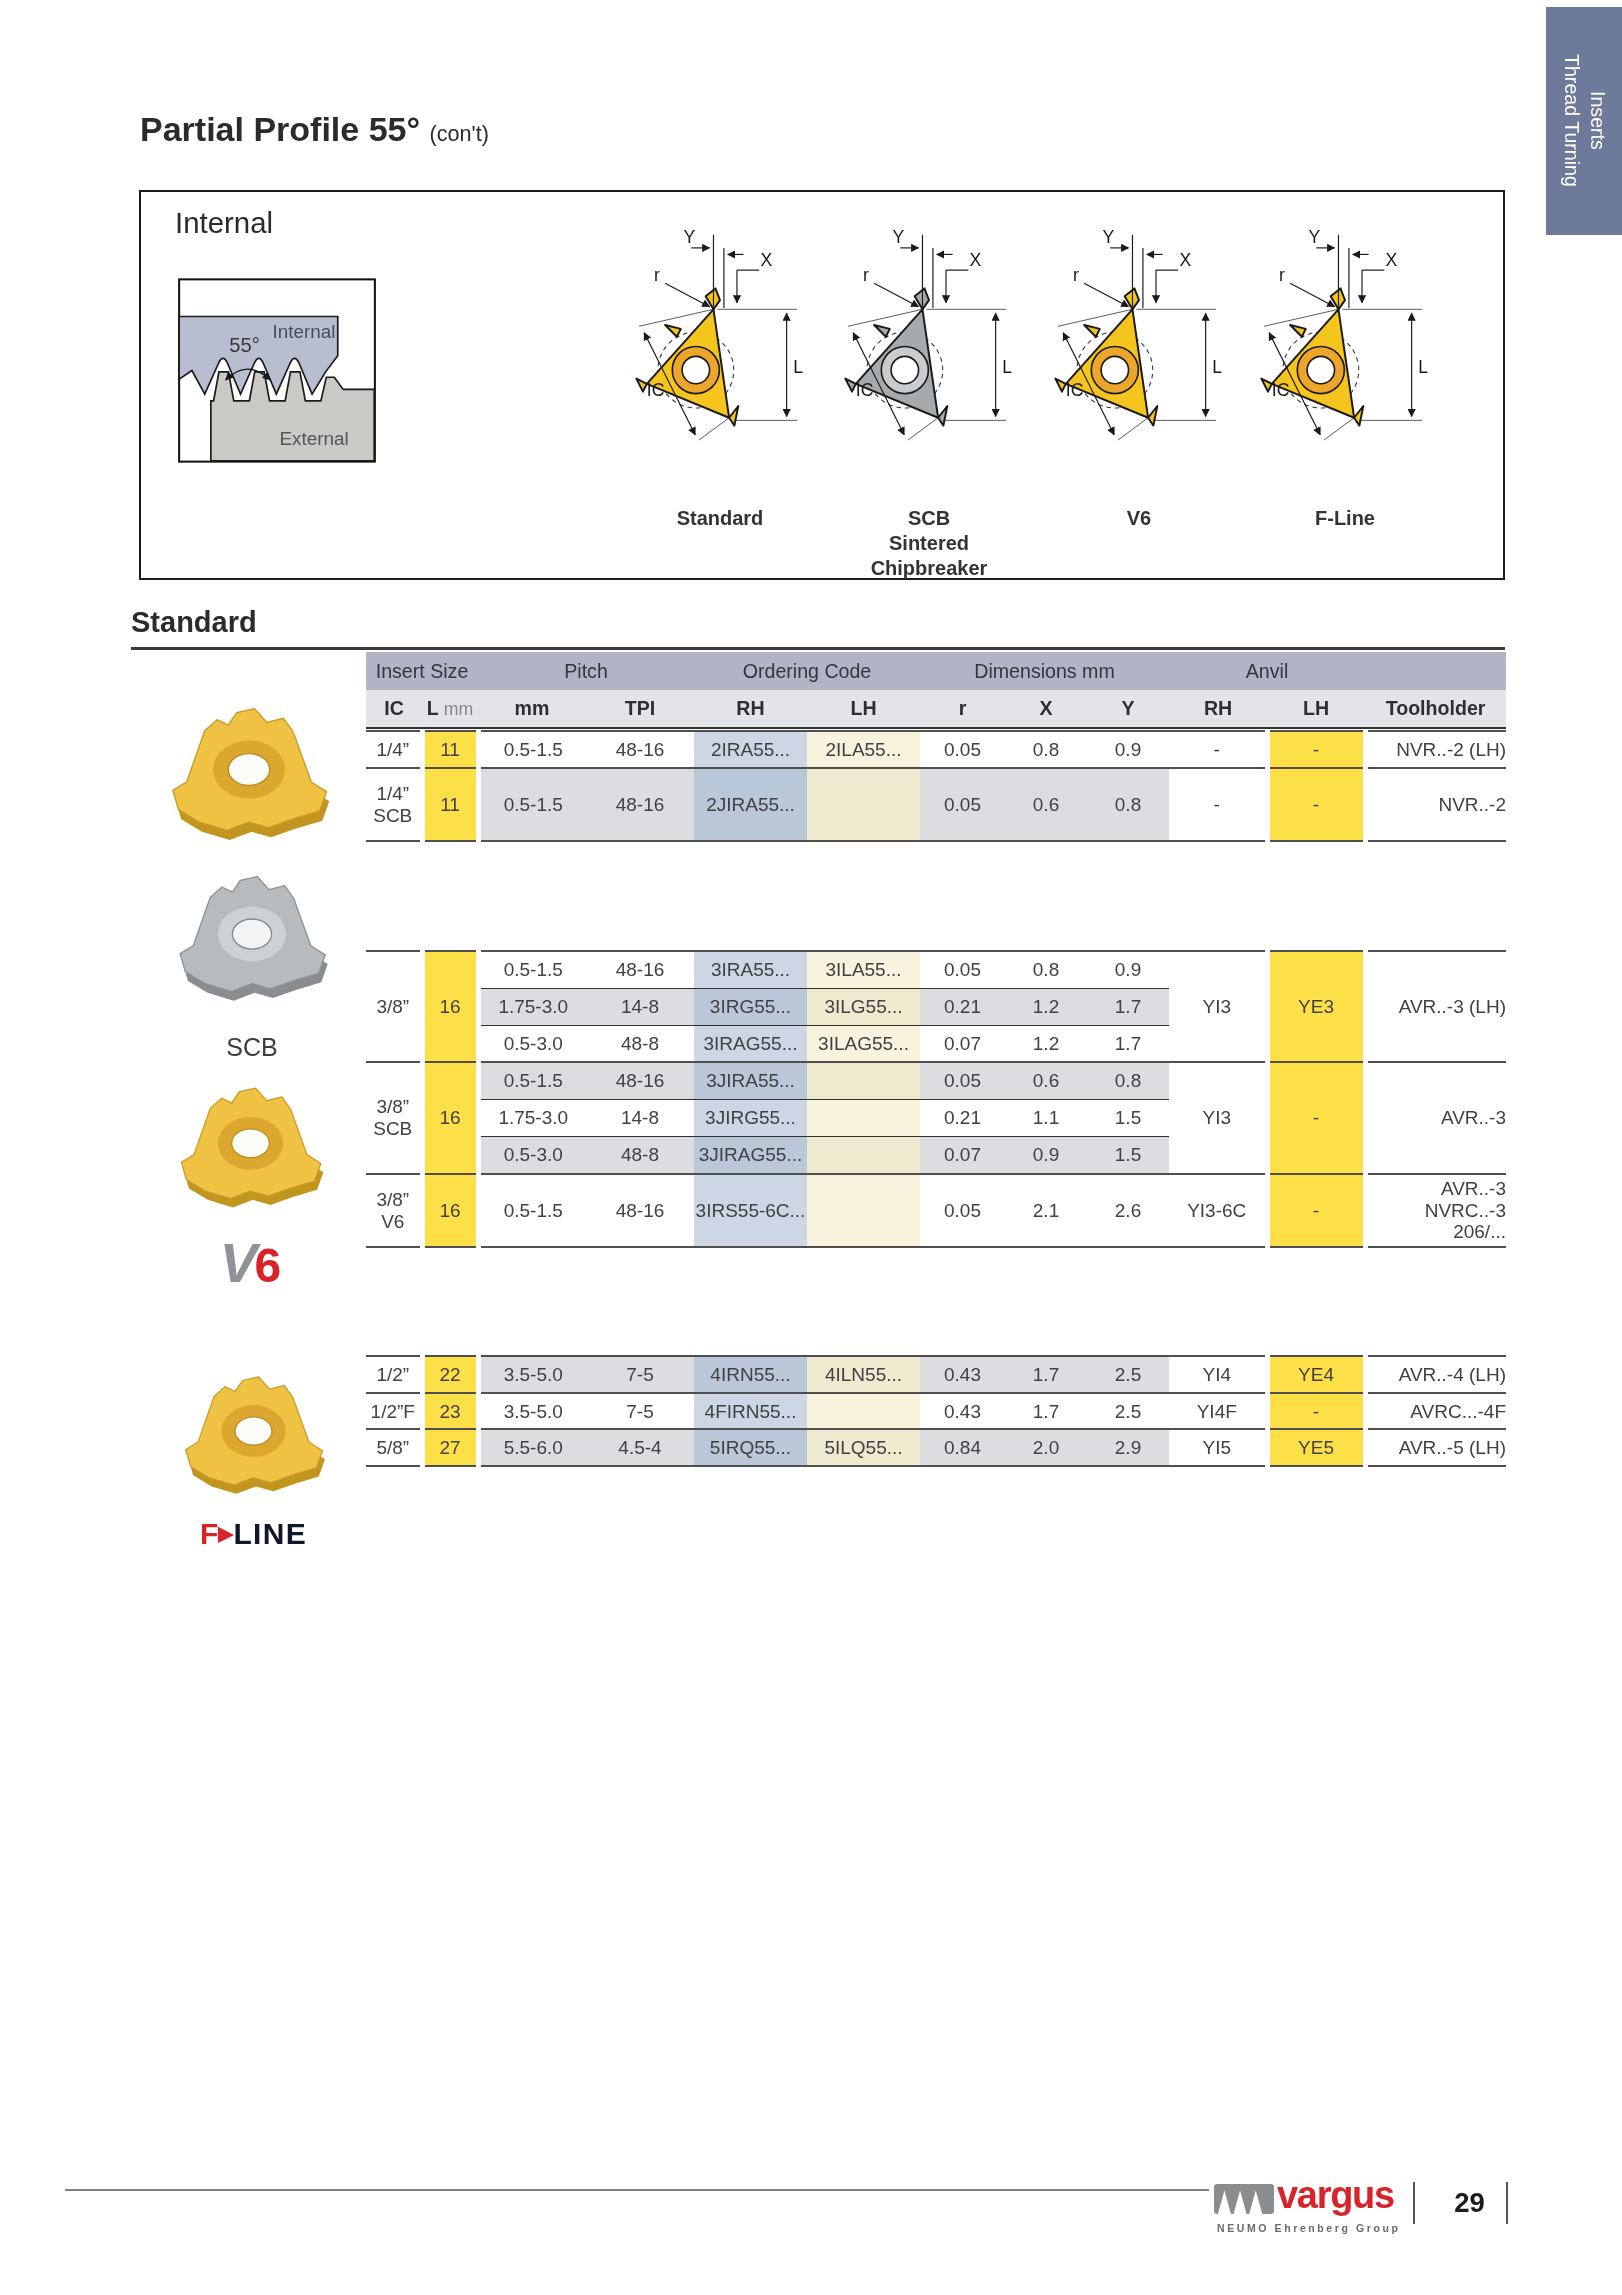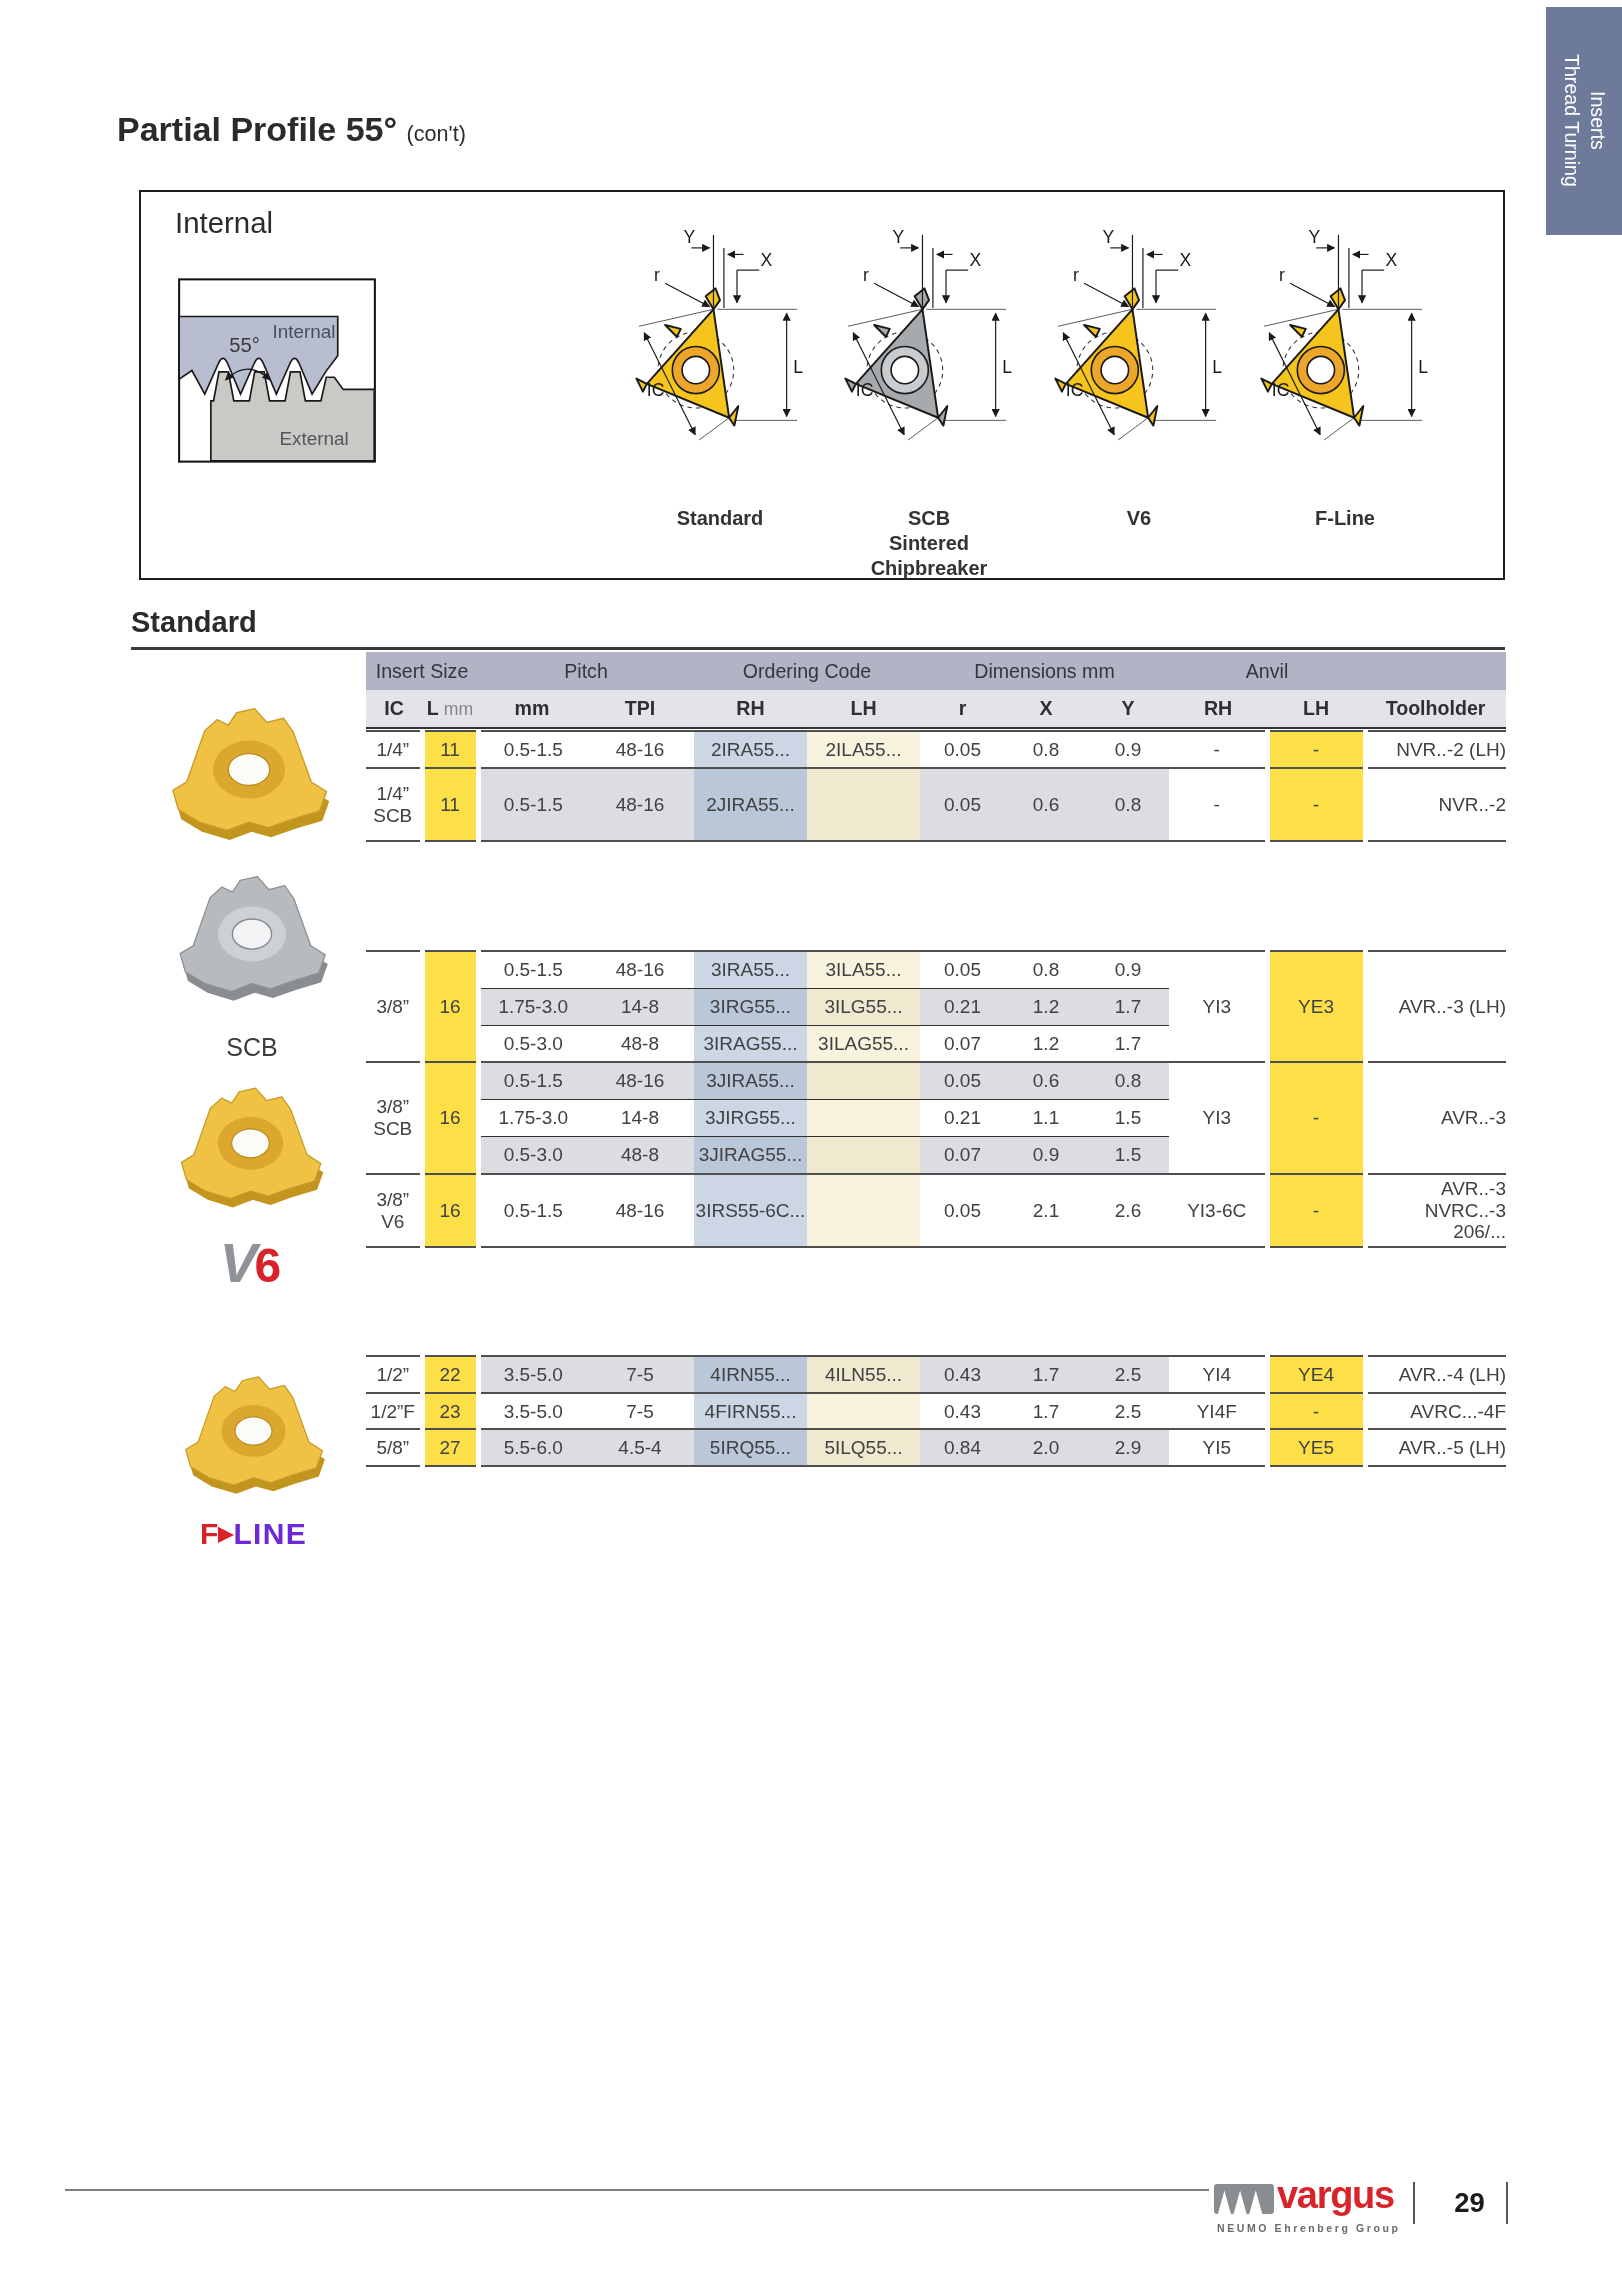--- a/index.html
+++ b/index.html
@@ -7,21 +7,21 @@
           font-family:"Liberation Sans", sans-serif; }
 
   
   .side-tab { position:absolute; left:1546px; top:6.5px; width:77px; height:228px;
               background:#6d7a99; display:flex; align-items:center; justify-content:center; }
   .side-tab-inner { writing-mode:vertical-lr; text-orientation:sideways;
                     color:#ffffff; font-size:19.6px; line-height:1.35; text-align:center; }
   .side-tab-inner span { display:block; }
 
   
-  .title { position:absolute; left:117px; top:110px; font-size:34px; font-weight:bold; color:#2b2b2b; }
+  .title { position:absolute; left:140px; top:110px; font-size:34px; font-weight:bold; color:#2b2b2b; }
   .title .suffix { font-size:21.6px; font-weight:normal; color:#2b2b2b; }
 
   
   .internal-box { position:absolute; left:139px; top:190px; width:1362px; height:386px;
                   border:2.6px solid #1c1c1c; background:#fff; }
   .internal-heading { position:absolute; left:34px; top:14.4px; font-size:29.4px; color:#2b2b2b; }
 
   .profile-svg { position:absolute; left:27.5px; top:77px; width:216px; height:203px; }
 
   .diagram { position:absolute; top:18.3px; width:196px; height:366px; }
@@ -80,21 +80,21 @@
   .p-gray .hole { fill:#f2f3f4; stroke:#84888c; stroke-width:2; }
   .scb-label { position:absolute; left:154px; top:1033px; width:196px; text-align:center;
                font-size:25px; color:#3d3d3f; }
   .v6-logo { position:absolute; left:149px; top:1230px; width:203px; text-align:center; }
   .v6-logo .v { font-size:56px; font-weight:bold; font-style:italic; color:#8f9296; letter-spacing:-2.6px; }
   .v6-logo .six { font-size:48px; font-weight:bold; color:#d8232a; }
   .fline-logo { position:absolute; left:152px; top:1517px; width:203px; text-align:center;
                 font-weight:bold; font-size:30px; }
   .fline-logo .f { color:#d8232a; }
   .fline-logo .arrow { color:#d8232a; font-size:19.6px; vertical-align:3.9px; }
-  .fline-logo .line { color:#6d28d9; letter-spacing:1.3px; }
+  .fline-logo .line { color:#0f172a; letter-spacing:1.3px; }
 
   
   .footer-rule { position:absolute; left:65px; top:2189px; width:1144px; height:2px; background:#808080; }
   .logo-mark { position:absolute; left:1214px; top:2184px; width:60px; height:34px; }
   .brand-name { position:absolute; left:1277px; top:2174px; font-size:38px; font-weight:bold;
                 color:#d8232a; letter-spacing:-1.3px; }
   .brand-sub { position:absolute; left:1217px; top:2222px; font-size:10.5px; font-weight:bold;
                color:#6a6a6a; letter-spacing:2.6px; }
   .foot-bar { position:absolute; top:2182px; width:2px; height:42px; background:#555; }
   .page-num { position:absolute; left:1437px; top:2187px; width:65px; text-align:center;

